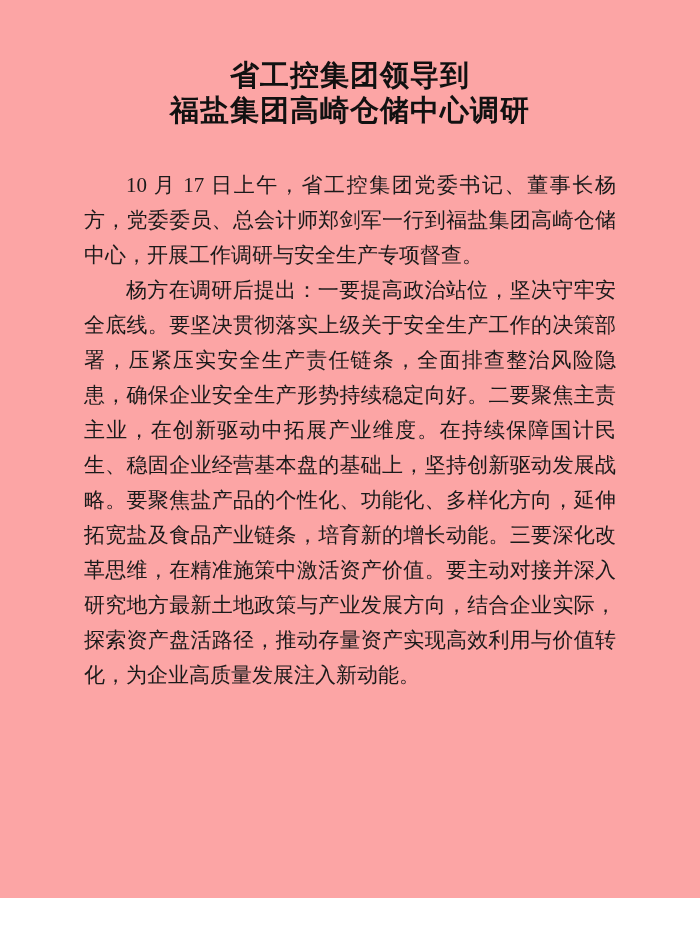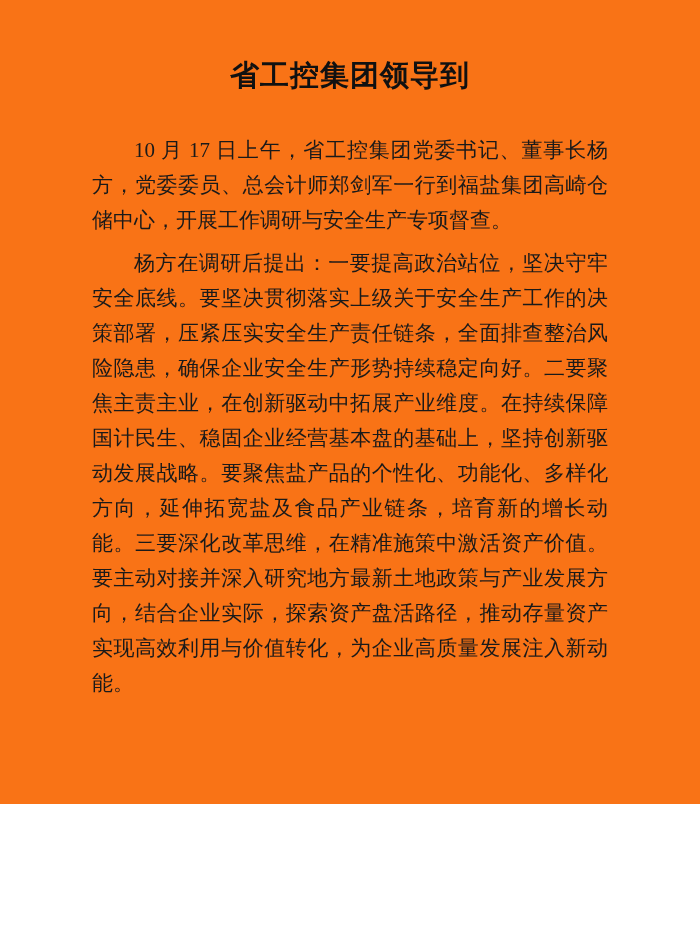--- a/index.html
+++ b/index.html
@@ -3,58 +3,59 @@
 <meta charset="utf-8">
 <style>
   html, body {
     margin: 0;
     padding: 0;
     background: #ffffff;
   }
   .page {
     position: relative;
     width: 700px;
-    height: 804px;
-    background: #f97316;
+    height: 898px;
+    background: #fca5a5;
     box-sizing: border-box;
     padding: 58px 84px 0 84px;
     overflow: hidden;
     font-family: "Liberation Serif", "DejaVu Serif", serif;
     color: #1a1a1a;
   }
   .doc-title {
     margin: 0 0 40px 0;
     text-align: center;
     font-size: 29px;
     font-weight: 700;
     line-height: 1.2;
     color: #111111;
     letter-spacing: 1px;
   }
   .doc-title .title-line {
     display: block;
   }
   .doc-body p {
-    margin: 8px;
+    margin: 0;
     font-size: 21px;
     line-height: 35px;
     text-align: justify;
     text-justify: inter-ideograph;
     text-indent: 2em;
     letter-spacing: 0px;
     word-break: break-all;
   }
 </style>
 </head>
 <body>
 
 <div class="page">
 
   <h1 class="doc-title">
     <span class="title-line">省工控集团领导到</span>
+    <span class="title-line">福盐集团高崎仓储中心调研</span>
   </h1>
 
   <div class="doc-body">
     <p>10 月 17 日上午，省工控集团党委书记、董事长杨方，党委委员、总会计师郑剑军一行到福盐集团高崎仓储中心，开展工作调研与安全生产专项督查。</p>
     <p>杨方在调研后提出：一要提高政治站位，坚决守牢安全底线。要坚决贯彻落实上级关于安全生产工作的决策部署，压紧压实安全生产责任链条，全面排查整治风险隐患，确保企业安全生产形势持续稳定向好。二要聚焦主责主业，在创新驱动中拓展产业维度。在持续保障国计民生、稳固企业经营基本盘的基础上，坚持创新驱动发展战略。要聚焦盐产品的个性化、功能化、多样化方向，延伸拓宽盐及食品产业链条，培育新的增长动能。三要深化改革思维，在精准施策中激活资产价值。要主动对接并深入研究地方最新土地政策与产业发展方向，结合企业实际，探索资产盘活路径，推动存量资产实现高效利用与价值转化，为企业高质量发展注入新动能。</p>
   </div>
 
 </div>
 
 </body></html>

